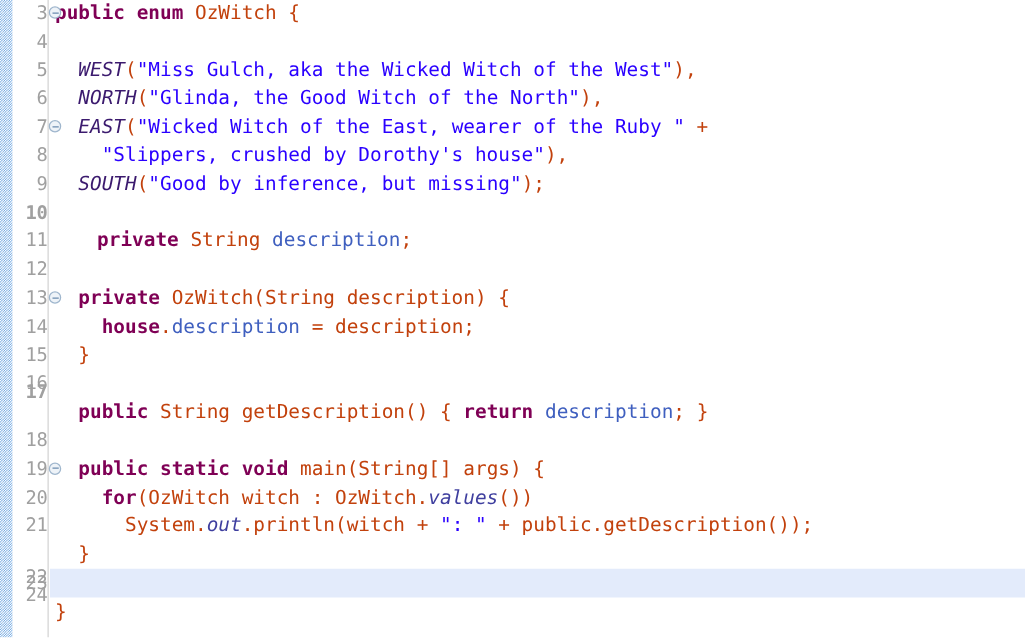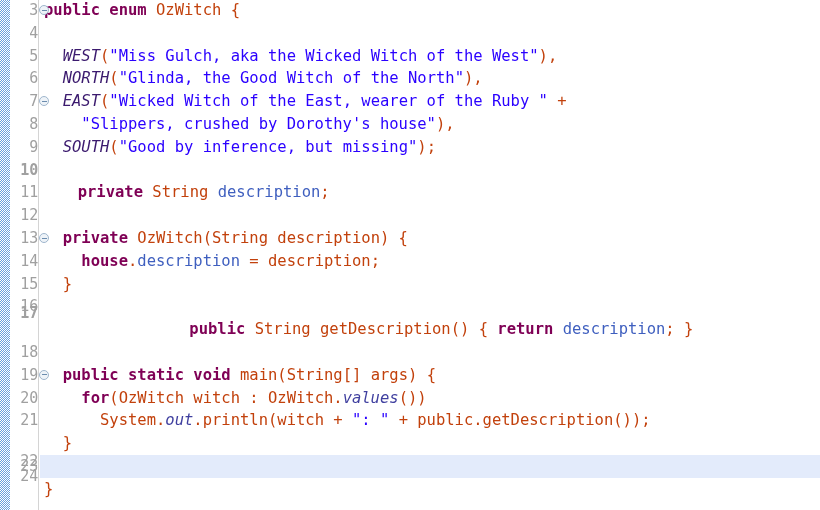--- a/index.html
+++ b/index.html
@@ -188,21 +188,21 @@
       <div class="code-line" style="top: 90.2px;"><span class="tok-plain">  </span><span class="tok-enumconst">EAST</span><span class="tok-plain">(</span><span class="tok-string">"Wicked Witch of the East, wearer of the Ruby "</span><span class="tok-plain"> +</span></div>
       <div class="code-line" style="top: 113px;"><span class="tok-plain">    </span><span class="tok-string">"Slippers, crushed by Dorothy's house"</span><span class="tok-plain">),</span></div>
       <div class="code-line" style="top: 135.8px;"><span class="tok-plain">  </span><span class="tok-enumconst">SOUTH</span><span class="tok-plain">(</span><span class="tok-string">"Good by inference, but missing"</span><span class="tok-plain">);</span></div>
       <div class="code-line" style="top: 158.6px;"></div>
       <div class="code-line" style="top: 181.4px; padding-left: 19px;"><span class="tok-plain">  </span><span class="tok-keyword">private</span><span class="tok-plain"> String </span><span class="tok-field">description</span><span class="tok-plain">;</span></div>
       <div class="code-line" style="top: 204.2px;"></div>
       <div class="code-line" style="top: 227px;"><span class="tok-plain">  </span><span class="tok-keyword">private</span><span class="tok-plain"> OzWitch(String description) {</span></div>
       <div class="code-line" style="top: 249.8px;"><span class="tok-plain">    </span><span class="tok-keyword">house</span><span class="tok-plain">.</span><span class="tok-field">description</span><span class="tok-plain"> = description;</span></div>
       <div class="code-line" style="top: 272.6px;"><span class="tok-plain">  }</span></div>
       <div class="code-line" style="top: 295.4px;"></div>
-      <div class="code-line" style="top: 318.2px; text-align: center;"><span class="tok-plain">  </span><span class="tok-keyword">public</span><span class="tok-plain"> String getDescription() { </span><span class="tok-keyword">return</span><span class="tok-plain"> </span><span class="tok-field">description</span><span class="tok-plain">; }</span></div>
+      <div class="code-line" style="top: 318.2px;"><span class="tok-plain">  </span><span class="tok-keyword">public</span><span class="tok-plain"> String getDescription() { </span><span class="tok-keyword">return</span><span class="tok-plain"> </span><span class="tok-field">description</span><span class="tok-plain">; }</span></div>
       <div class="code-line" style="top: 341px;"></div>
       <div class="code-line" style="top: 363.8px;"><span class="tok-plain">  </span><span class="tok-keyword">public</span><span class="tok-plain"> </span><span class="tok-keyword">static</span><span class="tok-plain"> </span><span class="tok-keyword">void</span><span class="tok-plain"> main(String[] args) {</span></div>
       <div class="code-line" style="top: 386.6px;"><span class="tok-plain">    </span><span class="tok-keyword">for</span><span class="tok-plain">(OzWitch witch : OzWitch.</span><span class="tok-static">values</span><span class="tok-plain">())</span></div>
       <div class="code-line" style="top: 409.4px;"><span class="tok-plain">      System.</span><span class="tok-static">out</span><span class="tok-plain">.println(witch + </span><span class="tok-string">": "</span><span class="tok-plain"> + public.getDescription());</span></div>
       <div class="code-line" style="top: 432.2px;"><span class="tok-plain">  }</span></div>
       <div class="code-line" style="top: 455px;"></div>
       <div class="code-line" style="top: 477.8px;"><span class="tok-plain">}</span></div>
     </div>
 
 <div class="current-line-highlight" style="top: 455px; background: rgb(227, 235, 251);"></div>

